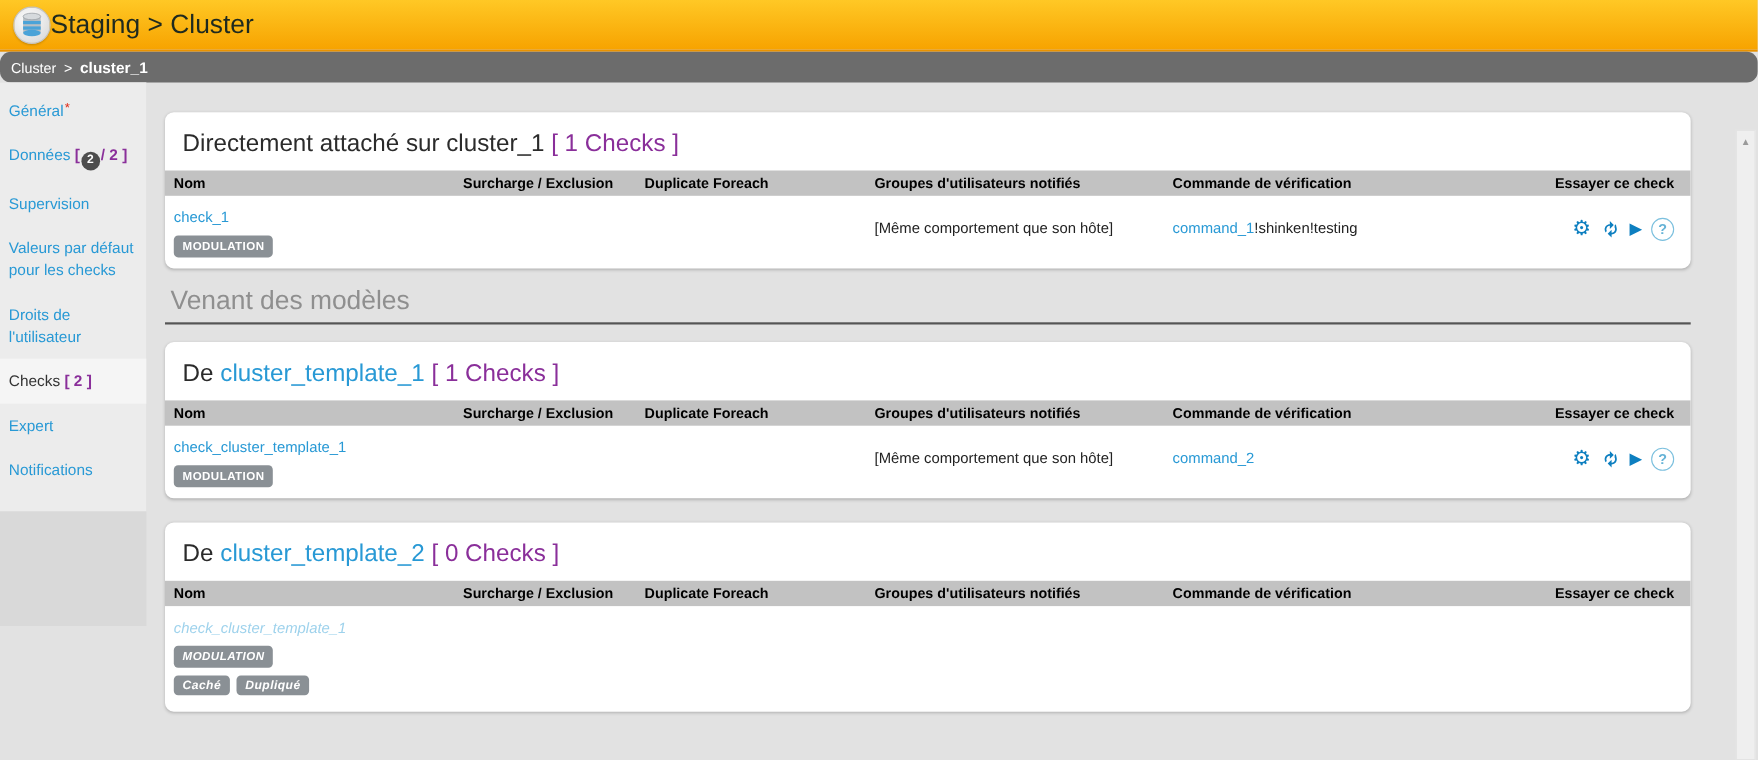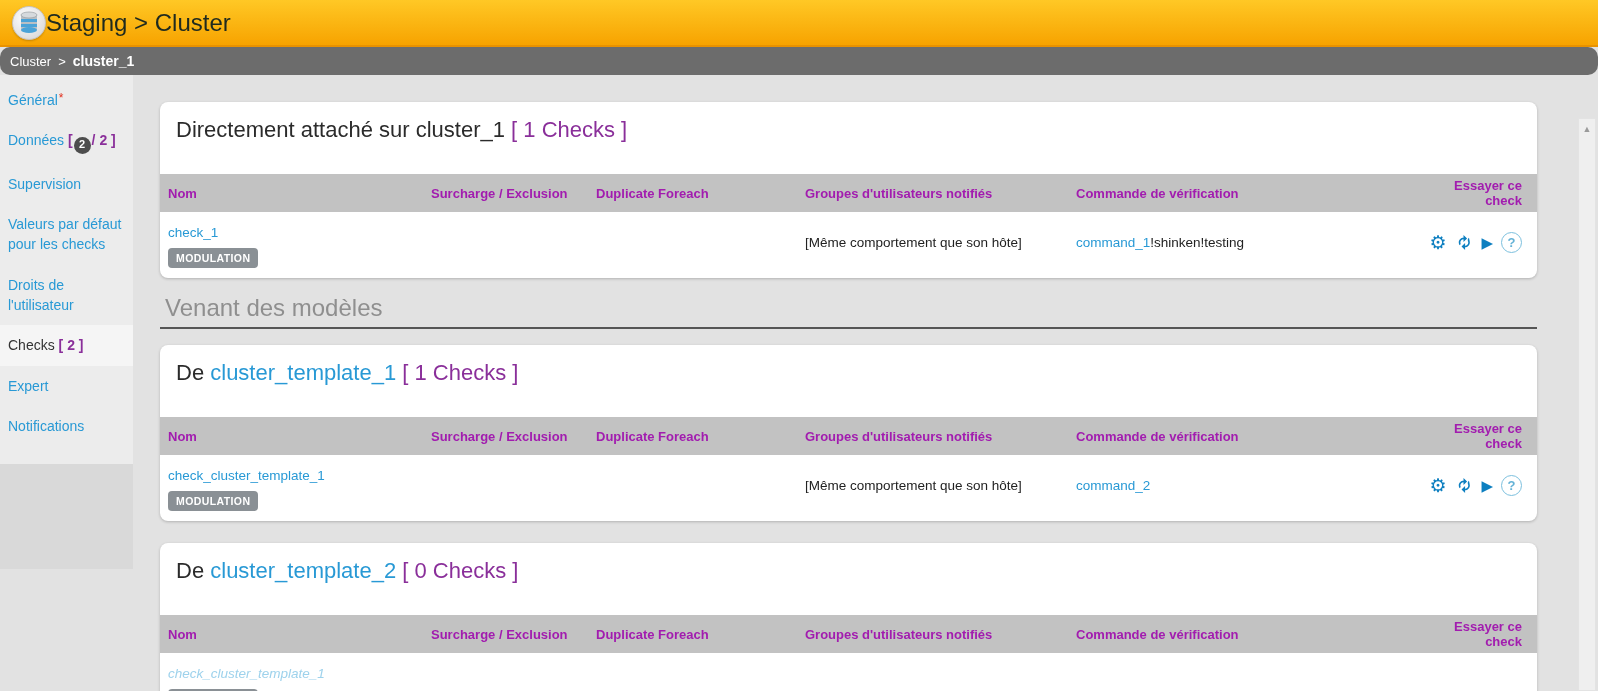--- a/index.html
+++ b/index.html
@@ -28,21 +28,21 @@
   .app-title { font-size:24px; color:#1f2a1f; }
   
   .breadcrumb-bar {
     height:28px; background:#6c6c6c; color:#fff;
     display:flex; align-items:center; padding:0 10px; gap:7px;
     font-size:13px;
     border-radius:10px;
   }
   .breadcrumb-current { font-weight:bold; font-size:14px; }
   
-  .layout { display:flex; height:494px;gap:10px; }
+  .layout { display:flex; height:494px; }
   .sidebar { width:133px; background:#d9d9d9; display:flex; flex-direction:column; }
   .sidebar-nav { background:#ececec; padding:5px 0 18px; }
   .side-item {
     display:block; padding:10px 8px 10px 8px;
     font-size:14px; line-height:1.45; color:#2899d5; cursor:pointer;
   }
   .side-item.active { background:#f5f5f5; color:#333; }
   .req-star { color:#e0301e; font-size:12px; vertical-align:top; margin-left:1px; }
   .purple { color:#8a2f9a; font-weight:bold; }
   .count-badge {
@@ -55,22 +55,22 @@
   .main { flex:1; padding:27px 61px 0 17px; position:relative; }
   .card {
     background:#fff; border-radius:8px;
     box-shadow:0 1px 3px rgba(0,0,0,.22);
     overflow:hidden;
   }
   .card-title { font-size:22px; color:#2b2b2b; padding:15px 16px 12px; }
   .card-title .tlink { color:#2899d5; cursor:pointer; }
   .card-title .tcount { color:#8a2f9a; }
   .thead {
-    display:flex; background:#c2c2c2; color:#a21caf;
-    font-weight:bold; font-size:13px; padding:4px 0; align-items:center;margin-top:19px;
+    display:flex; background:#c2c2c2; color:#000000;
+    font-weight:bold; font-size:13px; padding:4px 0; align-items:center;
   }
   .trow { display:flex; align-items:center; min-height:64px; padding:4px 0 10px; }
   .col-name   { width:271px; padding-left:8px; }
   .col-over   { width:165px; }
   .col-dup    { width:209px; }
   .col-groups { width:271px; }
   .col-cmd    { width:340px; }
   .col-try    { flex:1; text-align:right; padding-right:15px; }
   .trow .col-name { align-self:flex-start; padding-top:7px; }
   .name-link { color:#2899d5; font-size:13.5px; cursor:pointer; display:inline-block; }

